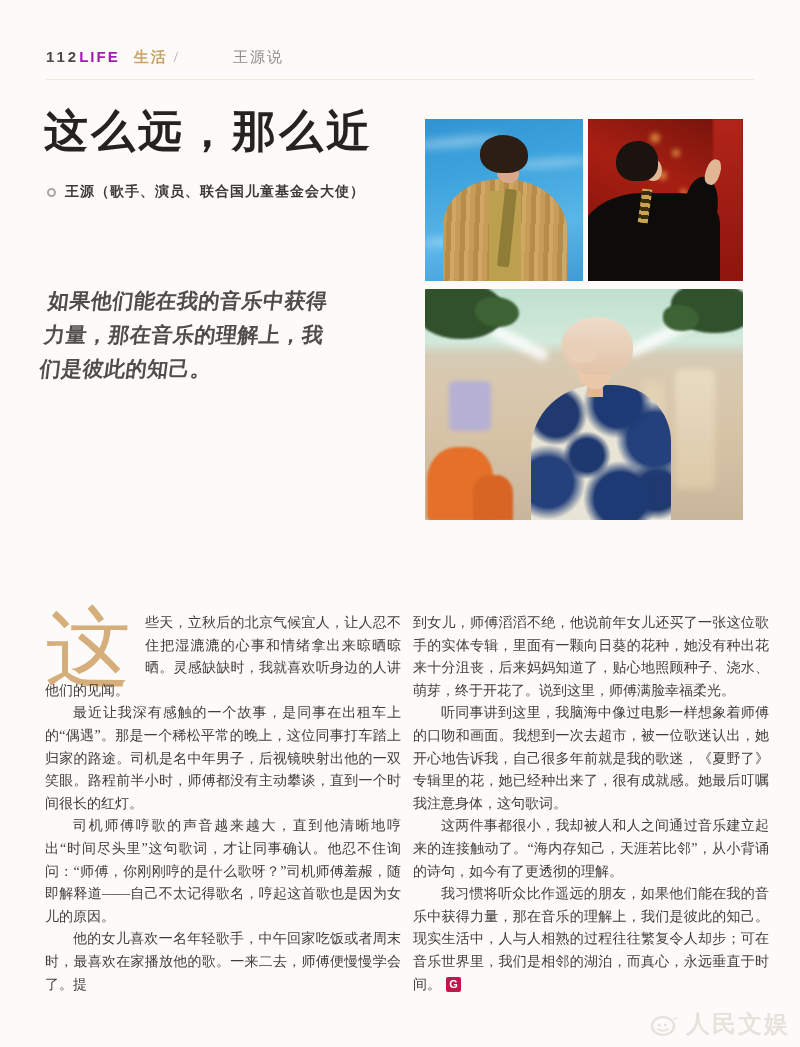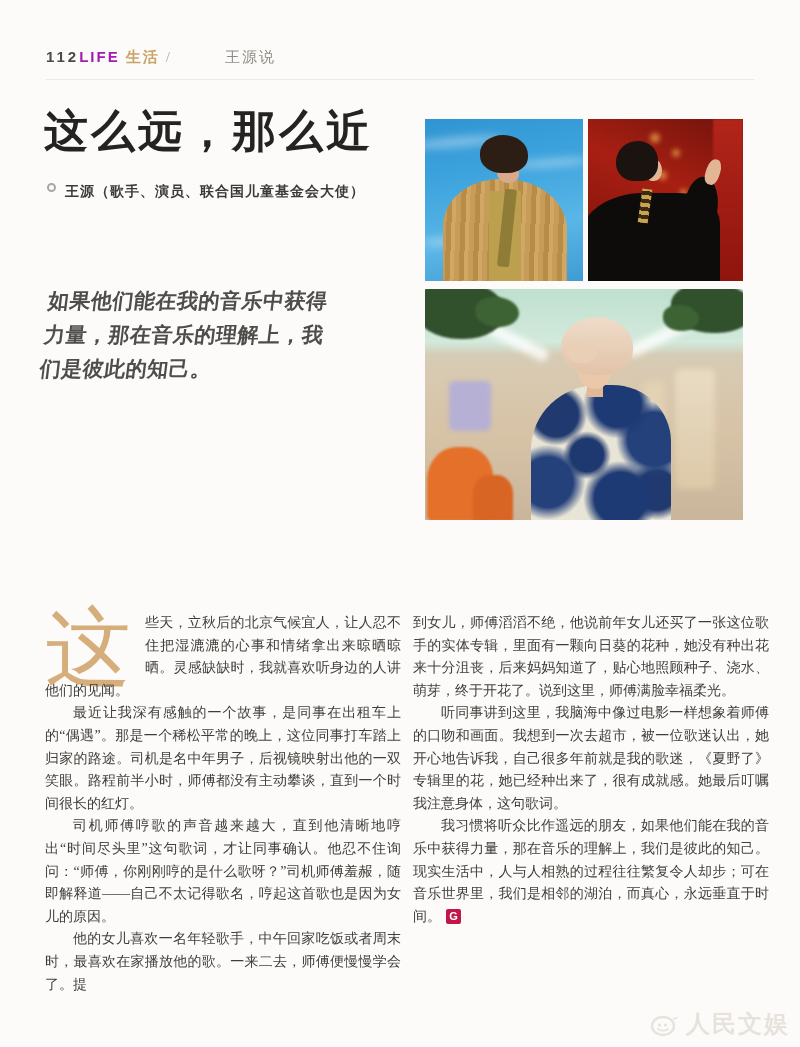--- a/index.html
+++ b/index.html
@@ -7,28 +7,28 @@
   body { font-family:"Liberation Serif","DejaVu Serif",serif; }
   #page {
     position:relative; width:800px; height:1047px; margin:0 auto;
     background:#fcfbf9; overflow:hidden;
   }
 
   
   .mag-header { position:absolute; left:46px; top:48px; font-size:15px; letter-spacing:2px; white-space:nowrap; }
   .mag-header .pgnum { font-family:"Liberation Sans","DejaVu Sans",sans-serif; font-weight:bold; color:#4c4a45; letter-spacing:3px; }
   .mag-header .sec-en { font-family:"Liberation Sans","DejaVu Sans",sans-serif; font-weight:bold; color:#a21caf; }
-  .mag-header .sec-cn { color:#c9a469; font-weight:bold; margin-left:6px; }
+  .mag-header .sec-cn { color:#c9a469; font-weight:bold; margin-left:14px; }
   .mag-header .sep { color:#a9a79f; margin:0 6px; }
   .mag-header .col-name { color:#8d8b84;margin-left:47px; }
   .header-rule { position:absolute; left:46px; right:46px; top:79px; height:1px; background:#efe9dd; }
 
   
   .main-title { position:absolute; left:44px; top:102px; font-size:44px; font-weight:bold; color:#242321; letter-spacing:3px; }
-  .byline { position:absolute; left:47px; top:183px; display:flex; align-items:flex-start; font-size:14px; font-weight:bold; color:#3b3a36; letter-spacing:1px; }
+  .byline { position:absolute; left:47px; top:183px; display:flex; align-items:center; font-size:14px; font-weight:bold; color:#3b3a36; letter-spacing:1px; }
   .byline .ring { width:9px; height:9px; border:2px solid #a9a7a1; border-radius:50%; margin-right:9px; flex:0 0 auto; }
 
   .pull-quote { position:absolute; left:44px; top:284px; width:300px; font-family:"Liberation Sans","DejaVu Sans",sans-serif; font-weight:bold; font-size:21px; line-height:34px; color:#4e4d4a; transform:skewX(-7deg); letter-spacing:0.5px; }
 
   
   .photo { position:absolute; overflow:hidden; }
   .photo * { position:absolute; }
   .photo-sky { left:425px; top:119px; width:158px; height:162px; background:linear-gradient(168deg,#2f94d2 0%,#3da3dd 32%,#5ab6e7 68%,#3f9bd2 100%); }
   .cloud { background:rgba(255,255,255,.38); filter:blur(4px); border-radius:50%; }
   .cloud.c1 { left:-12px; top:18px; width:90px; height:10px; transform:rotate(-5deg); }
@@ -168,20 +168,21 @@
   <div class="article">
     <div class="col">
       <p class="noindent"><span class="dropcap">这</span><span>些天，立秋后的北京气候宜人，让人忍不住把湿漉漉的心事和情绪拿出来晾晒晾晒。灵感缺缺时，我就喜欢听身边的人讲他们的见闻。</span></p>
       <p>最近让我深有感触的一个故事，是同事在出租车上的“偶遇”。那是一个稀松平常的晚上，这位同事打车踏上归家的路途。司机是名中年男子，后视镜映射出他的一双笑眼。路程前半小时，师傅都没有主动攀谈，直到一个时间很长的红灯。</p>
       <p>司机师傅哼歌的声音越来越大，直到他清晰地哼出“时间尽头里”这句歌词，才让同事确认。他忍不住询问：“师傅，你刚刚哼的是什么歌呀？”司机师傅羞赧，随即解释道——自己不太记得歌名，哼起这首歌也是因为女儿的原因。</p>
       <p>他的女儿喜欢一名年轻歌手，中午回家吃饭或者周末时，最喜欢在家播放他的歌。一来二去，师傅便慢慢学会了。提</p>
     </div>
     <div class="col">
       <p class="noindent">到女儿，师傅滔滔不绝，他说前年女儿还买了一张这位歌手的实体专辑，里面有一颗向日葵的花种，她没有种出花来十分沮丧，后来妈妈知道了，贴心地照顾种子、浇水、萌芽，终于开花了。说到这里，师傅满脸幸福柔光。</p>
       <p>听同事讲到这里，我脑海中像过电影一样想象着师傅的口吻和画面。我想到一次去超市，被一位歌迷认出，她开心地告诉我，自己很多年前就是我的歌迷，《夏野了》专辑里的花，她已经种出来了，很有成就感。她最后叮嘱我注意身体，这句歌词。</p>
+      <p>这两件事都很小，我却被人和人之间通过音乐建立起来的连接触动了。“海内存知己，天涯若比邻”，从小背诵的诗句，如今有了更透彻的理解。</p>
       <p><span>我习惯将听众比作遥远的朋友，如果他们能在我的音乐中获得力量，那在音乐的理解上，我们是彼此的知己。现实生活中，人与人相熟的过程往往繁复令人却步；可在音乐世界里，我们是相邻的湖泊，而真心，永远垂直于时间。</span><span class="endmark">G</span></p>
     </div>
   </div>
 
   <div class="watermark">
     <svg width="30" height="26" viewBox="0 0 30 26">
       <ellipse cx="13" cy="15" rx="11" ry="9" fill="none" stroke="#e7e3dc" stroke-width="2.4"></ellipse>
       <circle cx="9.5" cy="14" r="1.6" fill="#e7e3dc"></circle>
       <circle cx="15.5" cy="14" r="1.6" fill="#e7e3dc"></circle>
       <path d="M8 18 q5 3.4 10 0" fill="none" stroke="#e7e3dc" stroke-width="1.8" stroke-linecap="round"></path>

